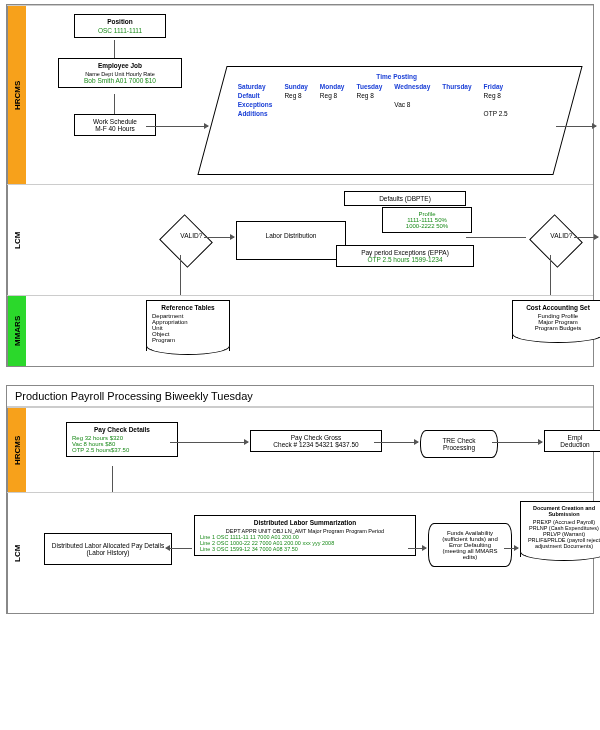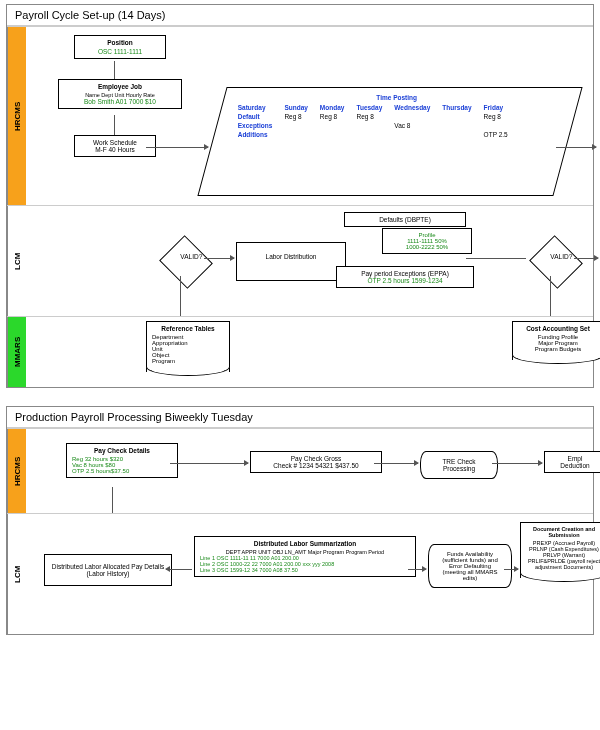--- a/index.html
+++ b/index.html
@@ -28,21 +28,20 @@
 .line{position:absolute;background:#555}
 .hline{height:1px}
 .vline{width:1px}
 .arrow-r:after{content:"";position:absolute;right:-4px;top:-3px;border:3px solid transparent;border-left:5px solid #555}
 .arrow-l:after{content:"";position:absolute;left:-4px;top:-3px;border:3px solid transparent;border-right:5px solid #555}
 </style>
 </head>
 <body>
 
 <div class="panel">
-  <div class="panel-title">Payroll Cycle Set-up (14 Days)</div>
 
   <div class="lane" style="height:178px">
     <div class="lane-label orange">HRCMS</div>
     <div class="lane-body">
 
       <div class="box" style="left:48px;top:8px;width:80px">
         <div class="hdr">Position</div>
         <div class="gr">OSC   1111-1111</div>
       </div>
 

